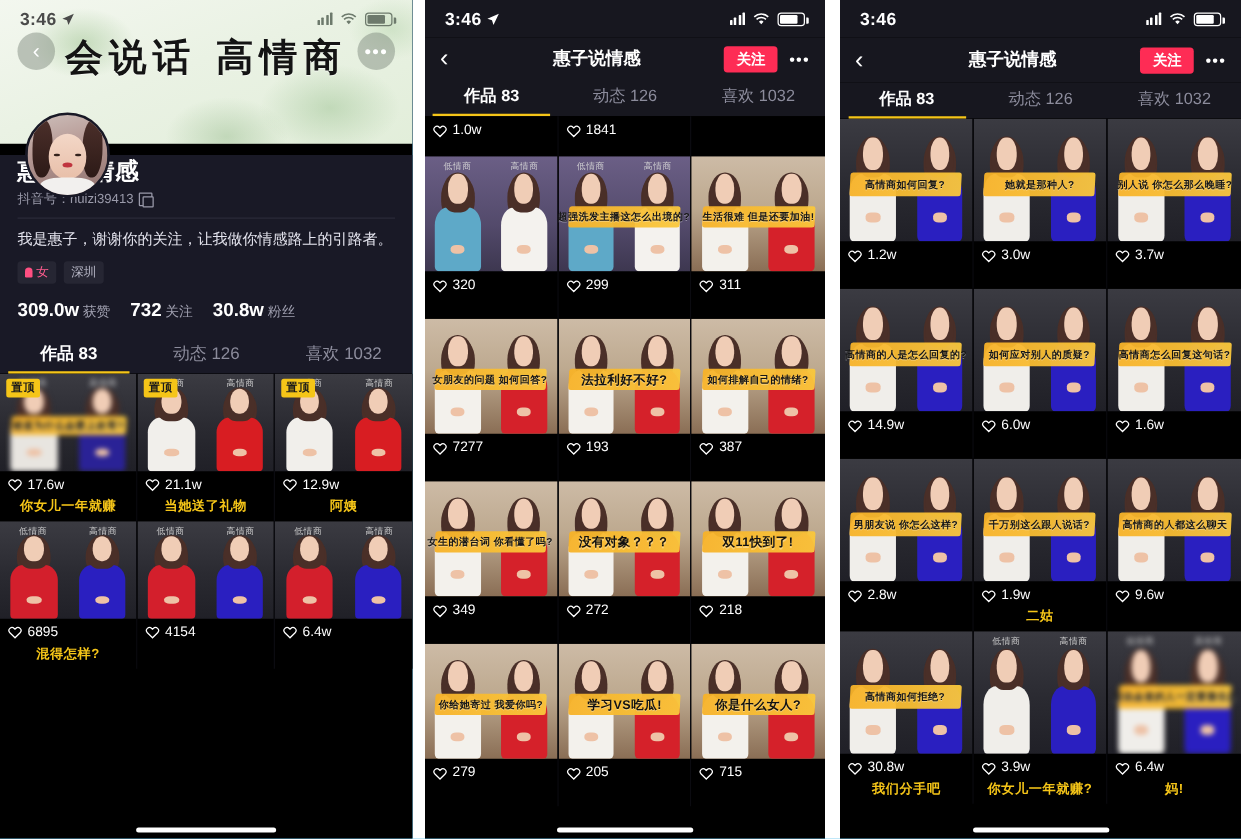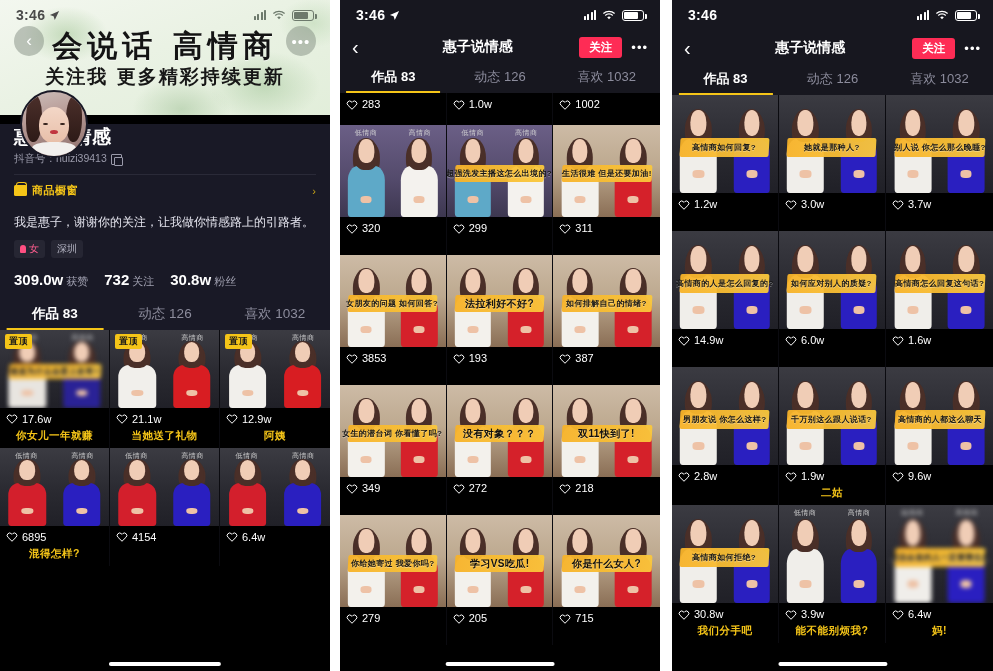--- a/index.html
+++ b/index.html
@@ -165,21 +165,20 @@
             <path d="M8 10.4 5.9 8.1a3 3 0 0 1 4.2 0z" fill="#6d7a6c"></path>
             <path d="M3.7 6a6.2 6.2 0 0 1 8.6 0" stroke="#6d7a6c" stroke-width="1.4" fill="none"></path>
             <path d="M1.6 3.7a9.4 9.4 0 0 1 12.8 0" stroke="#6d7a6c" stroke-width="1.4" fill="none"></path>
           </svg>
           <span class="batt">
               <i></i>
             </span>
         </div>
       </div>
       <div class="cover-title">会说话 高情商</div>
-      <div class="cover-sub">关注我 更多精彩持续更新</div>
       <div class="circ-btn circ-back">‹</div>
       <div class="circ-btn circ-more">•••</div>
     </div>
 
     <div class="profile">
       <div class="avatar">
         <div class="hairback"></div>
           <div class="hairL"></div>
           <div class="hairR"></div>
         <div class="face"></div>
@@ -187,25 +186,20 @@
           <div class="eyeR"></div>
           <div class="lips"></div>
         <div class="shirt"></div>
       </div>
       <div class="uname">惠子说情感</div>
       <div class="uid">
         <span>抖音号：huizi39413</span>
         <span class="copy-ic"></span>
       </div>
       <div class="divider"></div>
-      <div class="shop">
-        <span class="shop-ic"></span>
-        <span class="shop-txt">商品橱窗</span>
-        <span class="shop-arrow">›</span>
-      </div>
       <div class="bio">我是惠子，谢谢你的关注，让我做你情感路上的引路者。</div>
       <div class="tags">
         <span class="tag f">
           <i class="gico"></i>
           <b style="font-weight:normal">女</b>
         </span>
         <span class="tag">深圳</span>
       </div>
       <div class="stats">
         <div class="stat"><b>309.0w</b><span>获赞</span></div>
@@ -471,43 +465,32 @@
     </div>
 
     <div class="grid" id="grid2top">
         <div class="cell">
           <div class="likes">
             <span class="heart">
               <svg width="12" height="12" viewBox="0 0 24 24" fill="none" stroke="#fff" stroke-width="2">
                 <path d="M12 20.5 3.8 12.4a4.9 4.9 0 0 1 7-6.9l1.2 1.2 1.2-1.2a4.9 4.9 0 0 1 7 6.9z"></path>
               </svg>
             </span>
-            <span>283</span>
+            <span>1.0w</span>
           </div>
           <div style="height:11px"></div>
         </div>
         <div class="cell">
           <div class="likes">
             <span class="heart">
               <svg width="12" height="12" viewBox="0 0 24 24" fill="none" stroke="#fff" stroke-width="2">
                 <path d="M12 20.5 3.8 12.4a4.9 4.9 0 0 1 7-6.9l1.2 1.2 1.2-1.2a4.9 4.9 0 0 1 7 6.9z"></path>
               </svg>
             </span>
-            <span>1.0w</span>
-          </div>
-          <div style="height:11px"></div>
-        </div>
-        <div class="cell">
-          <div class="likes">
-            <span class="heart">
-              <svg width="12" height="12" viewBox="0 0 24 24" fill="none" stroke="#fff" stroke-width="2">
-                <path d="M12 20.5 3.8 12.4a4.9 4.9 0 0 1 7-6.9l1.2 1.2 1.2-1.2a4.9 4.9 0 0 1 7 6.9z"></path>
-              </svg>
-            </span>
-            <span>1002</span>
+            <span>1841</span>
           </div>
           <div style="height:11px"></div>
         </div>
       </div>
     <div class="grid" id="grid2">
         <div class="cell">
           <div class="thumb" style="height:92px;background:linear-gradient(180deg,#6b5f86 0%,#534a6b 60%,#3d3750 100%);">
             <div class="scene">
               <span class="lbl lblL">低情商</span>
               <span class="lbl lblR">高情商</span>
@@ -632,21 +615,21 @@
                 <span>女朋友的问题 如何回答?</span>
               </div>
             </div>
           </div>
           <div class="likes">
             <span class="heart">
               <svg width="12" height="12" viewBox="0 0 24 24" fill="none" stroke="#fff" stroke-width="2">
                 <path d="M12 20.5 3.8 12.4a4.9 4.9 0 0 1 7-6.9l1.2 1.2 1.2-1.2a4.9 4.9 0 0 1 7 6.9z"></path>
               </svg>
             </span>
-            <span>3853</span>
+            <span>7277</span>
           </div>
           <div class="cap empty">&nbsp;</div>
         </div>
         <div class="cell">
           <div class="thumb" style="height:92px;background:linear-gradient(180deg,#cdbba6 0%,#bda98f 45%,#8a6e55 100%);">
             <div class="scene">
               <div class="person L">
                 <div class="hairback" style="background:#4a2f28"></div>
                 <div class="body" style="background:#f3f1ec"></div>
                 <div class="neck"></div>
@@ -1322,21 +1305,21 @@
             </div>
           </div>
           <div class="likes">
             <span class="heart">
               <svg width="12" height="12" viewBox="0 0 24 24" fill="none" stroke="#fff" stroke-width="2">
                 <path d="M12 20.5 3.8 12.4a4.9 4.9 0 0 1 7-6.9l1.2 1.2 1.2-1.2a4.9 4.9 0 0 1 7 6.9z"></path>
               </svg>
             </span>
             <span>3.9w</span>
           </div>
-          <div class="cap">能不能别烦我?</div>
+          <div class="cap">你女儿一年就赚?</div>
         </div>
         <div class="cell">
           <div class="thumb" style="height:98px;background:linear-gradient(180deg,#3b3b42 0%,#2a2a31 55%,#202027 100%);">
             <div class="scene blurred">
               <span class="lbl lblL">低情商</span>
               <span class="lbl lblR">高情商</span>
               <div class="person L">
                 <div class="hairback" style="background:#4a2f28"></div>
                 <div class="body" style="background:#f0eeea"></div>
                 <div class="neck"></div>

